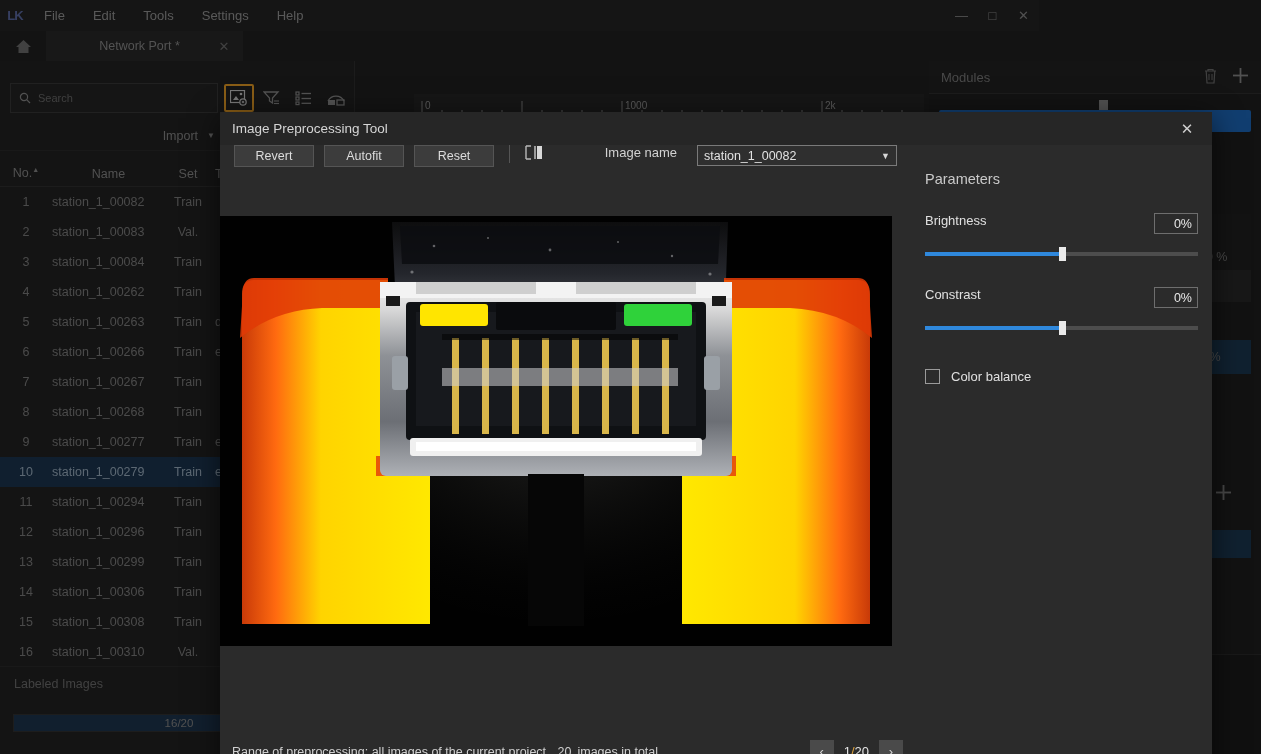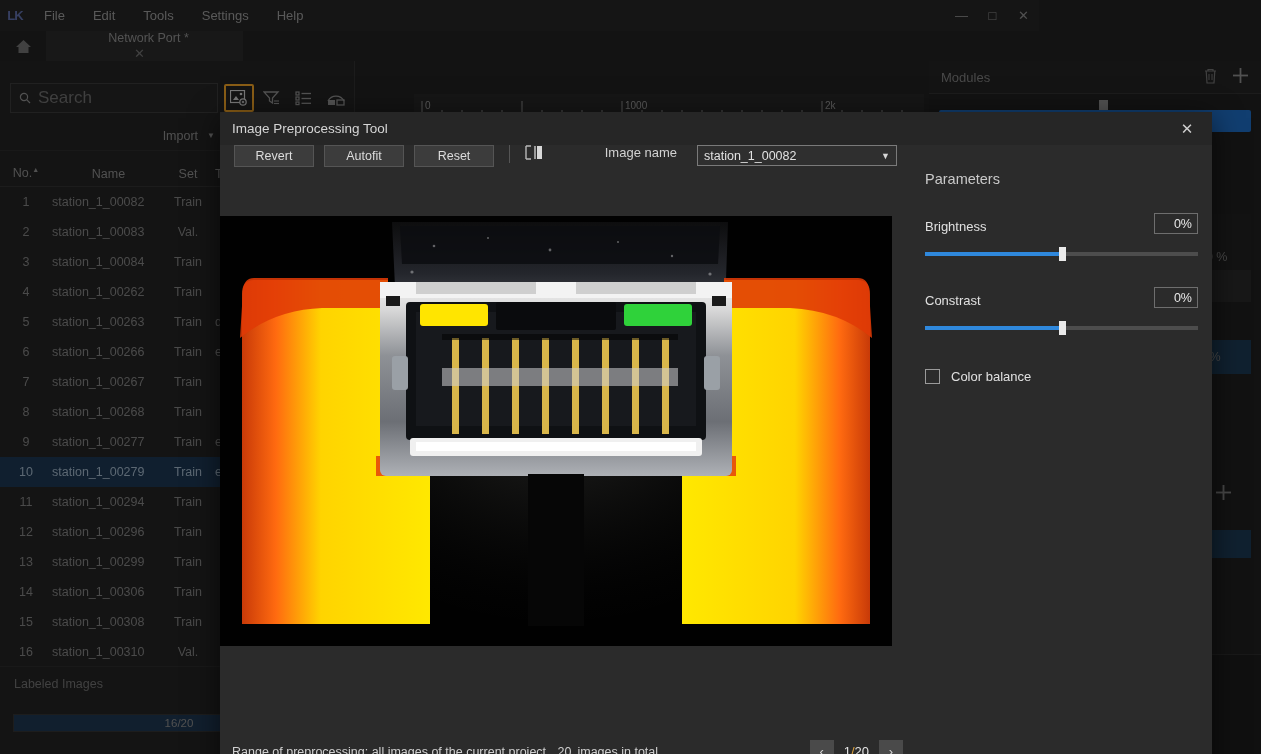--- a/index.html
+++ b/index.html
@@ -34,40 +34,40 @@
         justify-content: center; color: #8a8a8a; font-size: 13px; }
 
   
   .tabstrip {
     position: absolute; top: 31px; left: 0; width: 1261px; height: 30px;
     background: #1a1a1a; display: flex; align-items: stretch;
   }
   .home-btn { width: 46px; display: flex; align-items: center; justify-content: center; }
   .tab {
     width: 197px; background: #232323; display: flex; align-items: center;
-    padding: 0 10px 0 0; position: relative; flex-direction: column;
+    padding: 0 10px 0 0; position: relative;
   }
   .tab-label { flex: 1; text-align: center; font-size: 12.5px; color: #8e8e8e; padding-left: 18px; }
   .tab-close { font-size: 13px; color: #6e6e6e; width: 18px; text-align: center; }
 
   
   .leftpanel {
     position: absolute; top: 61px; left: 0; width: 355px; bottom: 0;
     background: #1c1c1c; border-right: 1px solid #2a2a2a;
   }
   .searchrow {
     position: absolute; top: 22px; left: 10px; width: 345px; height: 30px;
     display: flex; align-items: center;
   }
   .searchbox {
     width: 208px; height: 30px; border: 1px solid #333;
     background: #1e1e1e; display: flex; align-items: center; padding: 0 8px;
     gap: 7px;
   }
-  .search-ph { font-size: 17px; color: #6a6a6a; }
+  .search-ph { font-size: 11px; color: #6a6a6a; }
   .tool-icons { display: flex; align-items: center; gap: 4px; margin-left: 6px; }
   .ticon { width: 28px; height: 26px; display: flex; align-items: center; justify-content: center; }
   .ticon.active { border: 2px solid #f0a020; border-radius: 2px; width: 30px; height: 28px; }
 
   .importrow {
     position: absolute; top: 60px; left: 0; width: 355px; height: 30px;
     display: flex; align-items: center; justify-content: flex-end;
     padding-right: 140px; border-bottom: 1px solid #262626;
   }
   .import-label { font-size: 12.5px; color: #8a8a8a; }
@@ -193,21 +193,21 @@
     font-size: 12.5px; color: #d0d0d0;
   }
   .pager { margin-left: auto; display: flex; align-items: center; gap: 0; padding-right: 8px; }
   .pg-btn { width: 24px; height: 24px; background: #4a4a4a; display: flex;
             align-items: center; justify-content: center; color: #d8d8d8; font-size: 13px; }
   .pg-txt { padding: 0 10px; font-size: 13px; color: #e2e2e2; }
   .pg-slash { color: #e0a33a; }
 
   
   .params-title { padding: 26px 0 0 14px; font-size: 14.5px; color: #c9c9c9; }
-  .prow { margin: 26px 14px 0; display: flex; align-items: flex-end; }
+  .prow { margin: 26px 14px 0; display: flex; align-items: flex-start; }
   .plabel { font-size: 13px; color: #e0e0e0; }
   .pval {
     margin-left: auto; width: 44px; height: 21px; border: 1px solid #6e6e6e;
     background: #2b2b2b; color: #e8e8e8; font-size: 12.5px;
     display: flex; align-items: center; justify-content: flex-end; padding-right: 5px;
   }
   .slider { margin: 13px 14px 0; height: 14px; position: relative; }
   .strack { position: absolute; top: 5px; left: 0; right: 0; height: 4px; background: #4d4d4d; }
   .sfill { position: absolute; top: 5px; left: 0; width: 50%; height: 4px; background: #2f88dc; }
   .sknob { position: absolute; top: 0; left: calc(50% - 3px); width: 7px; height: 14px; background: #eaeaea; }

